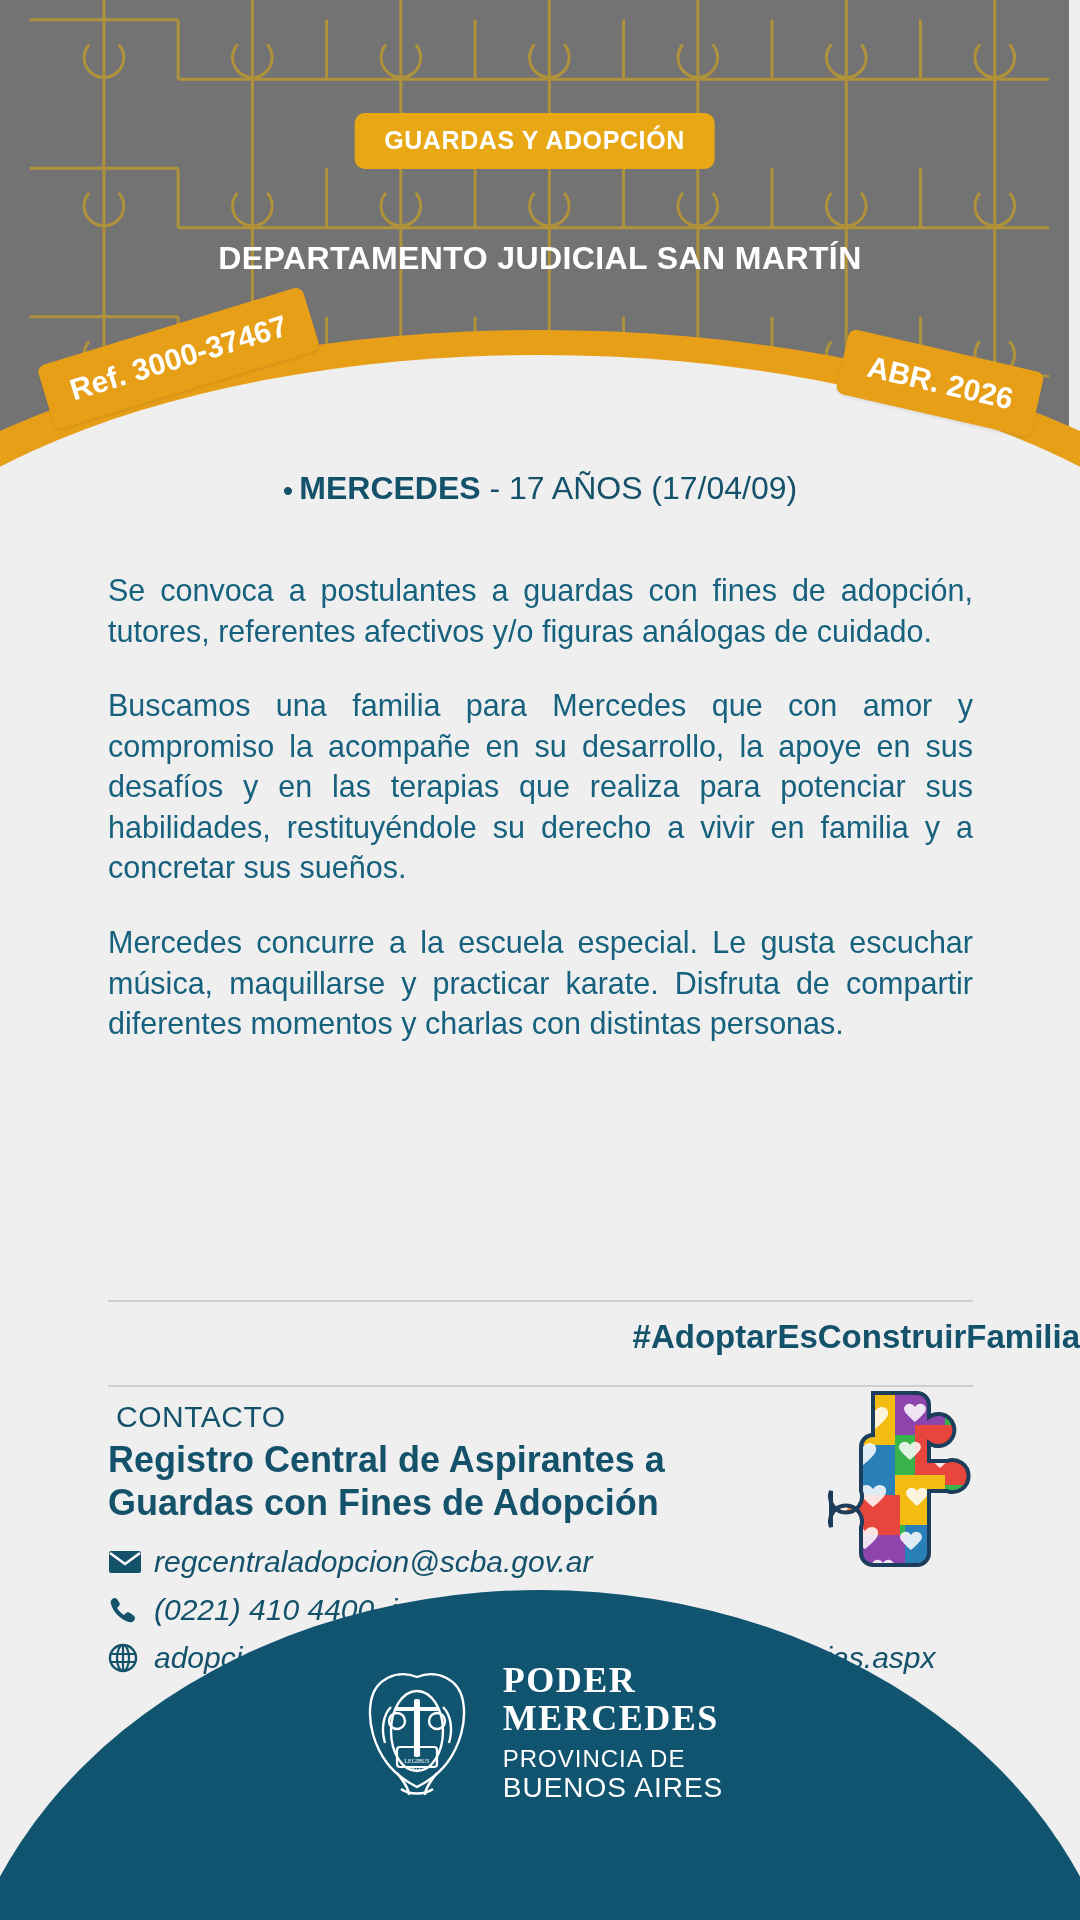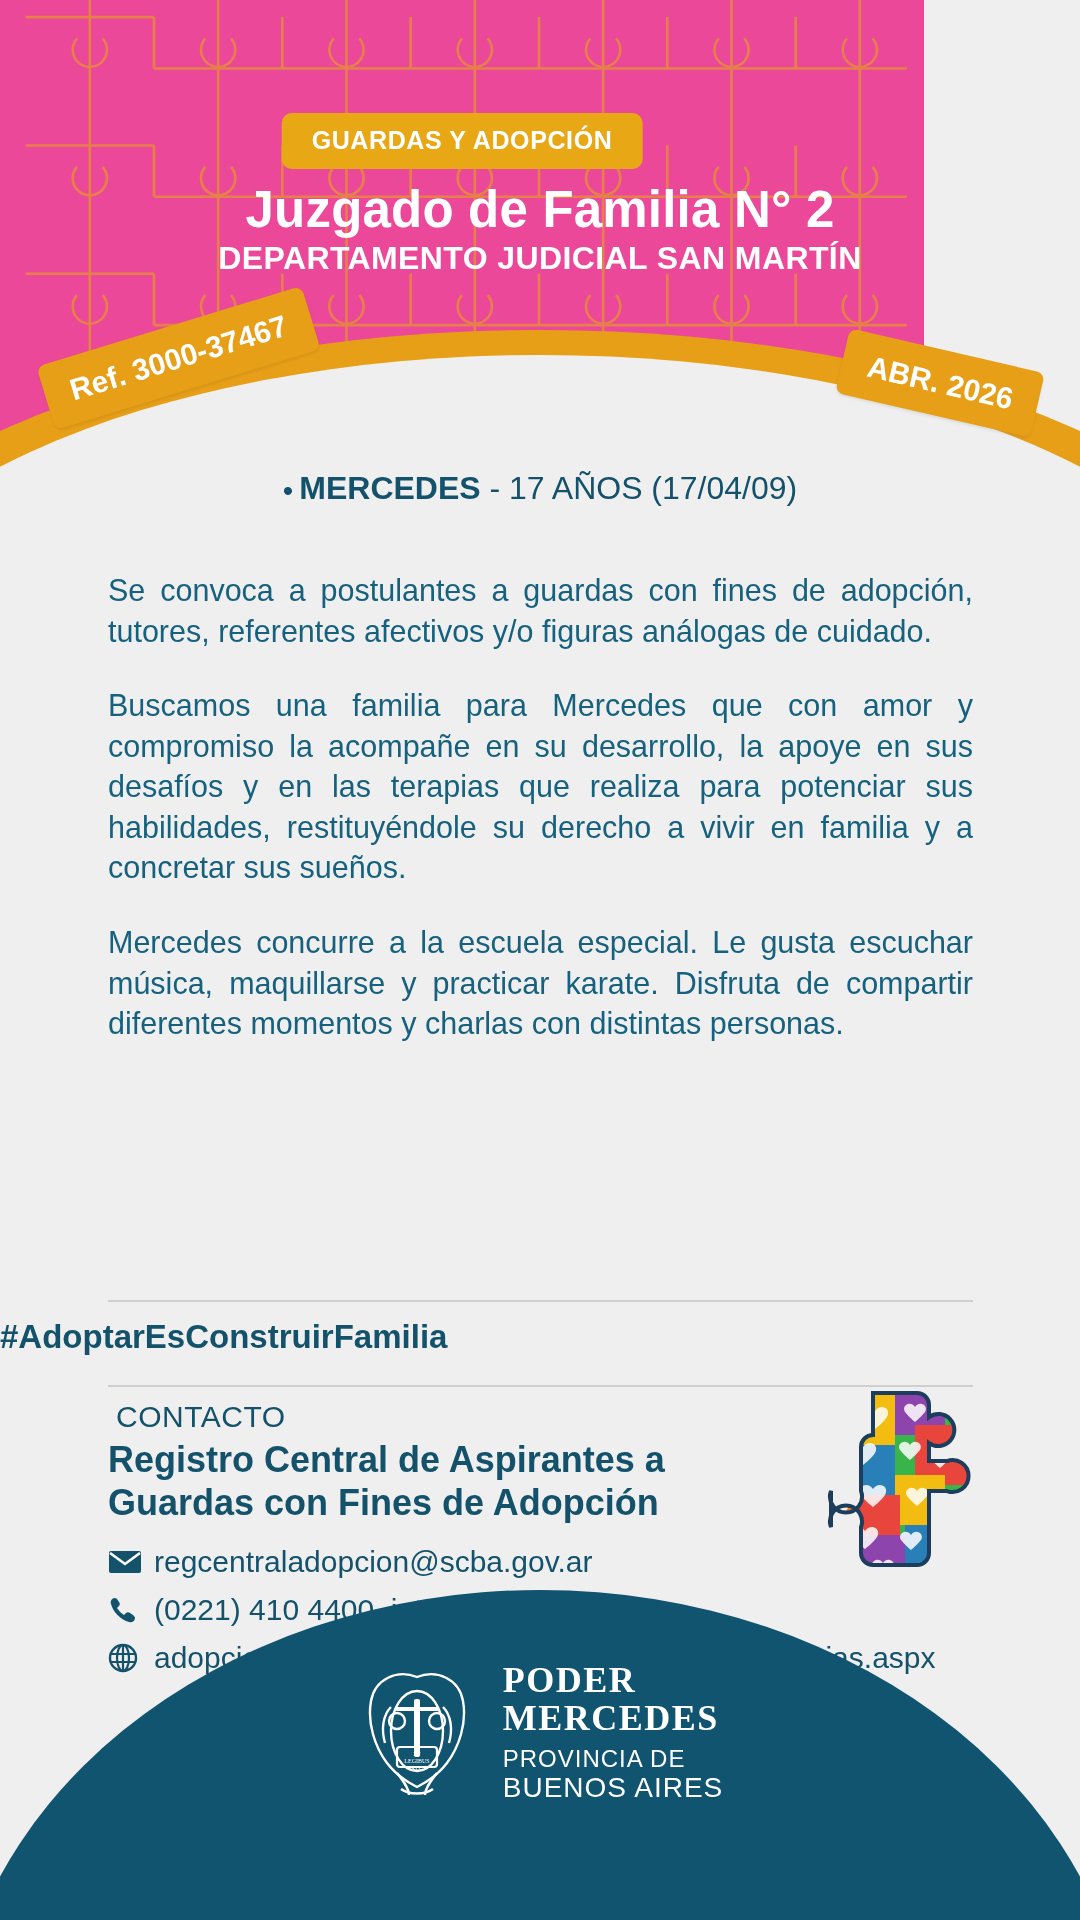--- a/index.html
+++ b/index.html
@@ -7,22 +7,22 @@
     width:1080px;height:1920px;
     background:#efefef;
     font-family:"Liberation Sans", sans-serif;
     overflow:hidden;
     position:relative;
   }
   .poster{position:absolute;inset:0;overflow:hidden;}
 
   
   .header{
-    position:absolute;left:0;top:0;width:924px;height:470px;
-    background:#ec4899;
+    position:absolute;left:0;top:0;width:1069px;height:470px;
+    background:#737373;
     overflow:hidden;
   }
   .puzzle-bg{position:absolute;inset:0;opacity:.55;}
   .badge{
     position:absolute;left:50%;top:113px;transform:translateX(-50%);
     background:#e8a815;
     color:#ffffff;
     font-weight:bold;font-size:25px;letter-spacing:.6px;
     padding:13px 30px 14px 30px;border-radius:10px;white-space:nowrap;
   }
@@ -79,37 +79,37 @@
   .body-text p{margin:0 0 34px 0;}
   .body-text p:last-child{margin-bottom:0;}
 
   
   .rule{
     position:absolute;left:108px;width:865px;height:2px;background:#cfcfcf;
   }
   .rule-top{top:1300px;}
   .rule-bottom{top:1385px;}
   .hashtag{
-    position:absolute;left:0;top:1318px;width:1080px;text-align:left;
+    position:absolute;left:0;top:1318px;width:1080px;text-align:right;
     color:#14526b;font-size:33px;font-weight:bold;
   }
 
   
   .contact-label{
     position:absolute;left:116px;top:1400px;
     color:#14526b;font-size:30px;letter-spacing:.5px;
   }
   .contact-org{
     position:absolute;left:108px;top:1438px;width:680px;
     color:#14526b;font-size:36px;font-weight:bold;line-height:1.2;
   }
   .contact-rows{position:absolute;left:108px;top:1545px;width:880px;}
   .crow{display:flex;align-items:center;margin-bottom:14px;}
   .crow .ci{width:46px;flex:0 0 46px;color:#14526b;display:flex;align-items:center;}
-  .crow .ctxt{color:#14526b;font-size:30px;}
+  .crow .ctxt{color:#14526b;font-size:30px;font-style:italic;}
 
   .puzzle-piece{position:absolute;right:105px;top:1385px;width:160px;height:205px;}
 
   
   .footer{
     position:absolute;left:50%;bottom:-150px;transform:translateX(-50%);
     width:1180px;height:480px;border-radius:50% 50% 0 0 / 100% 100% 0 0;
     background:#115470;
     overflow:hidden;
   }
@@ -140,21 +140,20 @@
         <path d="M240 45 a20 20 0 1 0 30 0 M240 195 a20 20 0 1 0 30 0 M240 345 a20 20 0 1 0 30 0"></path>
         <path d="M390 45 a20 20 0 1 0 30 0 M390 195 a20 20 0 1 0 30 0 M390 345 a20 20 0 1 0 30 0"></path>
         <path d="M540 45 a20 20 0 1 0 30 0 M540 195 a20 20 0 1 0 30 0 M540 345 a20 20 0 1 0 30 0"></path>
         <path d="M690 45 a20 20 0 1 0 30 0 M690 195 a20 20 0 1 0 30 0 M690 345 a20 20 0 1 0 30 0"></path>
         <path d="M840 45 a20 20 0 1 0 30 0 M840 195 a20 20 0 1 0 30 0 M840 345 a20 20 0 1 0 30 0"></path>
         <path d="M990 45 a20 20 0 1 0 30 0 M990 195 a20 20 0 1 0 30 0 M990 345 a20 20 0 1 0 30 0"></path>
       </g>
     </svg>
 
     <div class="badge">GUARDAS Y ADOPCIÓN</div>
-    <div class="title">Juzgado de Familia N° 2</div>
     <div class="subtitle">DEPARTAMENTO JUDICIAL SAN MARTÍN</div>
   </div>
 
   <div class="arc-band"></div>
   <div class="arc-white"></div>
 
   <div class="ribbon ribbon-left">Ref. 3000-37467</div>
   <div class="ribbon ribbon-right">ABR. 2026</div>
 
   <div class="name-line">

